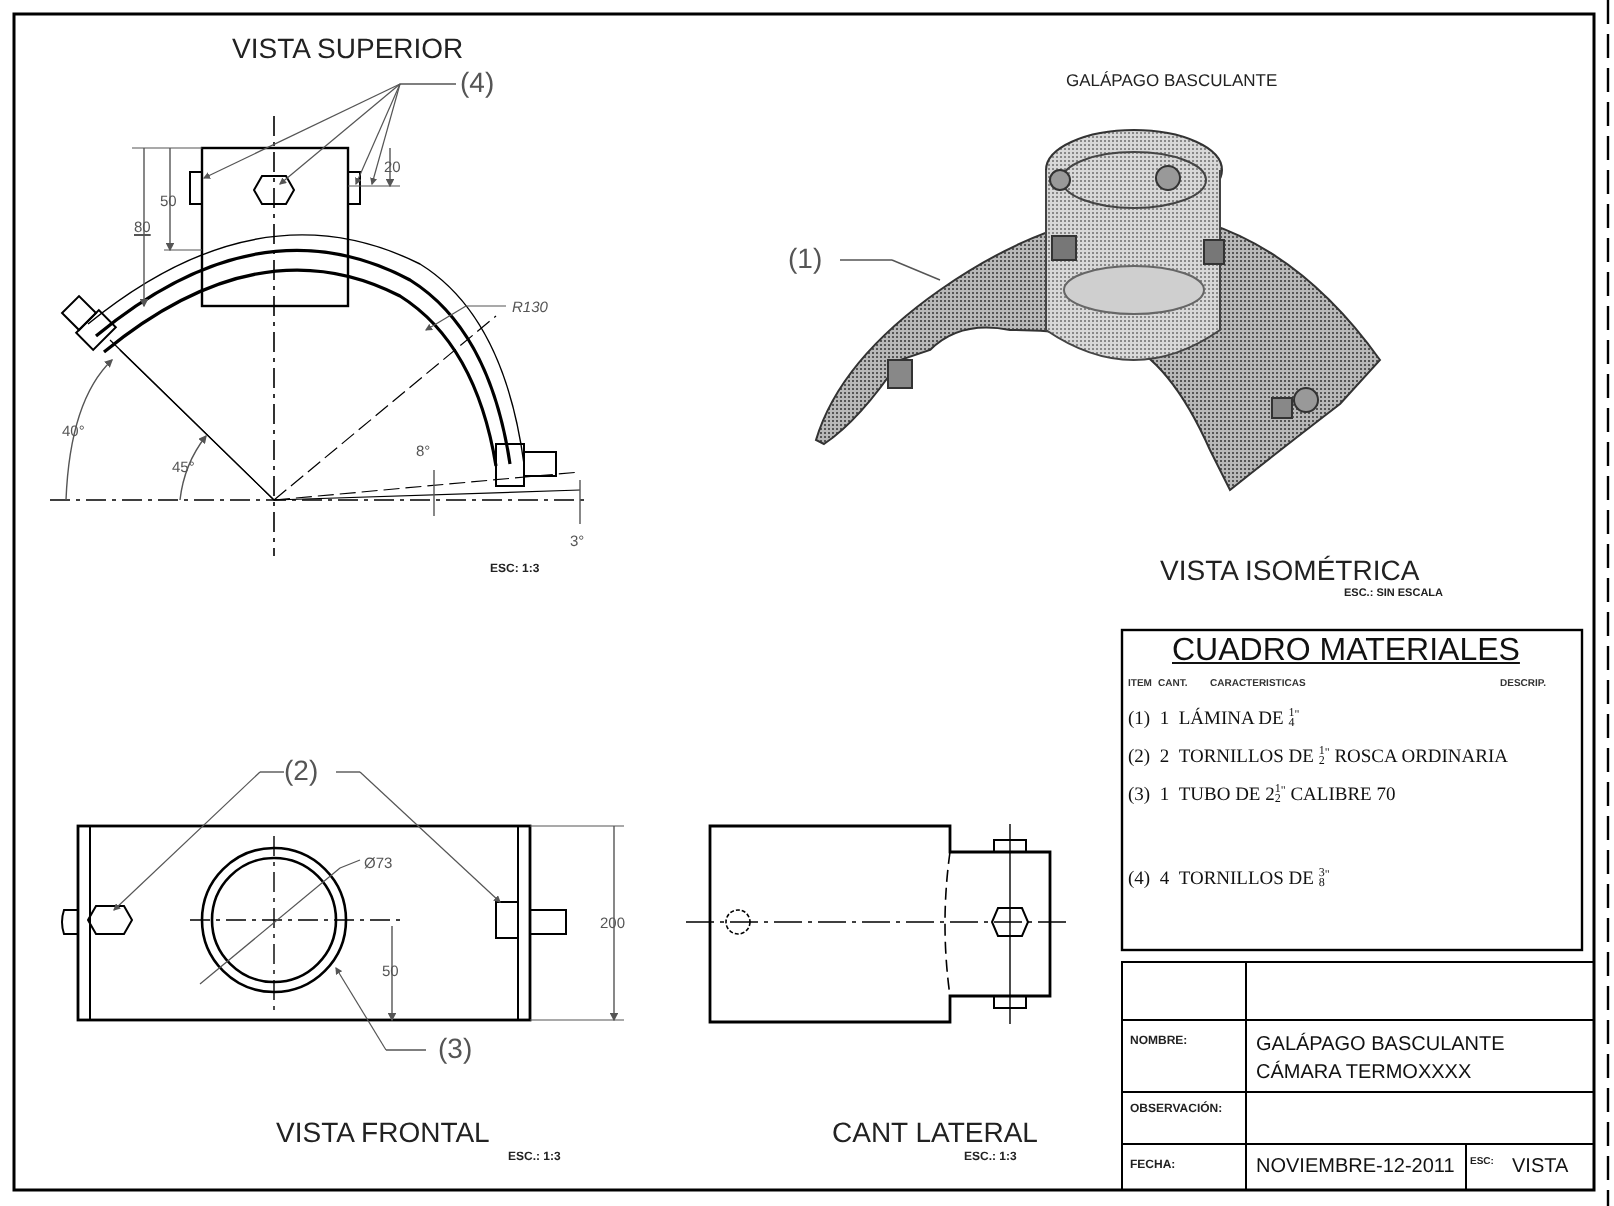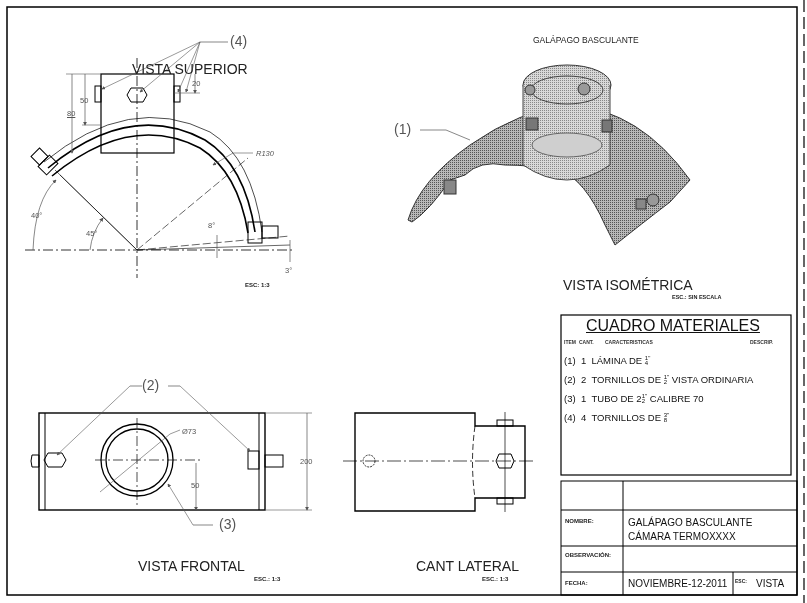--- a/index.html
+++ b/index.html
@@ -5,21 +5,21 @@
   html, body { margin:0; padding:0; background:#fff; }
   body { width:807px; height:603px; position:relative; overflow:hidden; font-family:"Liberation Sans", sans-serif; color:#111; }
   .abs { position:absolute; }
   #drawing { position:absolute; left:0; top:0; }
   .title-lg { font-size:14px; letter-spacing:0; color:#222; }
   .small { font-size:6px; font-weight:bold; color:#222; }
   .callout { font-size:14px; color:#555; }
   .dim { font-size:7.5px; color:#555; }
   .mat-title { font-size:16px; color:#111; }
   .mat-head { font-size:5px; font-weight:bold; color:#333; }
-  .mat-row { font-size:9.5px; color:#111; white-space:nowrap; }
+  .mat-row { font-size:9.5px; color:#111; white-space:nowrap;font-family:Liberation Serif, serif; }
   .tb-label { font-size:6px; font-weight:bold; color:#222; }
   .tb-val { font-size:10px; color:#111; white-space:nowrap; }
   .frac { display:inline-block; font-size:6px; line-height:5px; vertical-align:middle; text-align:center; }
   .frac span { display:block; }
 </style>
 </head>
 <body>
 
 <svg id="drawing" width="807" height="603" viewBox="0 0 807 603" xmlns="http://www.w3.org/2000/svg">
   <defs>
@@ -164,53 +164,53 @@
   <g fill="none" stroke="#000" stroke-width="1">
     <rect x="561" y="481" width="236" height="114"></rect>
     <line x1="561" y1="510" x2="797" y2="510"></line>
     <line x1="561" y1="546" x2="797" y2="546"></line>
     <line x1="561" y1="572" x2="797" y2="572"></line>
     <line x1="623" y1="481" x2="623" y2="595"></line>
     <line x1="733" y1="572" x2="733" y2="595"></line>
   </g>
 </svg>
 
-<div class="abs title-lg" style="left:132px;top:16px;margin-top:45px;">VISTA SUPERIOR</div>
+<div class="abs title-lg" style="left:116px;top:16px;">VISTA SUPERIOR</div>
 <div class="abs callout" style="left:230px;top:33px;">(4)</div>
 <div class="abs dim" style="left:67px;top:109px;text-decoration:underline;">80</div>
 <div class="abs dim" style="left:80px;top:96px;">50</div>
 <div class="abs dim" style="left:192px;top:79px;">20</div>
 <div class="abs dim" style="left:256px;top:149px;font-style:italic;">R130</div>
 <div class="abs dim" style="left:31px;top:211px;">40°</div>
 <div class="abs dim" style="left:86px;top:229px;">45°</div>
 <div class="abs dim" style="left:208px;top:221px;">8°</div>
 <div class="abs dim" style="left:285px;top:266px;">3°</div>
 <div class="abs small" style="left:245px;top:282px;">ESC: 1:3</div>
 
 <div class="abs" style="left:533px;top:35px;font-size:8.5px;color:#222;">GALÁPAGO BASCULANTE</div>
 <div class="abs callout" style="left:394px;top:121px;">(1)</div>
-<div class="abs title-lg" style="left:563px;top:277px;">VISTA ISOMÉTRICA</div>
+<div class="abs title-lg" style="left:580px;top:277px;">VISTA ISOMÉTRICA</div>
 <div class="abs small" style="left:672px;top:294px;font-size:5.5px;">ESC.: SIN ESCALA</div>
 
 <div class="abs mat-title" style="left:586px;top:317px;text-decoration:underline;">CUADRO MATERIALES</div>
 <div class="abs mat-head" style="left:564px;top:339px;">ITEM</div>
 <div class="abs mat-head" style="left:579px;top:339px;">CANT.</div>
 <div class="abs mat-head" style="left:605px;top:339px;">CARACTERISTICAS</div>
 <div class="abs mat-head" style="left:750px;top:339px;">DESCRIP.</div>
 
 <div class="abs mat-row" style="left:564px;top:355px;">
   <span>(1)</span>&nbsp;&nbsp;<span>1</span>&nbsp;&nbsp;<span>LÁMINA DE</span>&nbsp;<span class="frac"><span>1</span><span>4</span></span><span style="font-size:6px;vertical-align:top;">"</span><span></span>
 </div>
 <div class="abs mat-row" style="left:564px;top:374px;">
-  <span>(2)</span>&nbsp;&nbsp;<span>2</span>&nbsp;&nbsp;<span>TORNILLOS DE</span>&nbsp;<span class="frac"><span>1</span><span>2</span></span><span style="font-size:6px;vertical-align:top;">"</span><span> VISTA ORDINARIA</span>
+  <span>(2)</span>&nbsp;&nbsp;<span>2</span>&nbsp;&nbsp;<span>TORNILLOS DE</span>&nbsp;<span class="frac"><span>1</span><span>2</span></span><span style="font-size:6px;vertical-align:top;">"</span><span> ROSCA ORDINARIA</span>
 </div>
 <div class="abs mat-row" style="left:564px;top:393px;">
   <span>(3)</span>&nbsp;&nbsp;<span>1</span>&nbsp;&nbsp;<span>TUBO DE 2</span><span class="frac"><span>1</span><span>2</span></span><span style="font-size:6px;vertical-align:top;">"</span><span> CALIBRE 70</span>
 </div>
-<div class="abs mat-row" style="left:564px;top:412px;">
+<div class="abs mat-row" style="left:564px;top:435px;">
   <span>(4)</span>&nbsp;&nbsp;<span>4</span>&nbsp;&nbsp;<span>TORNILLOS DE</span>&nbsp;<span class="frac"><span>3</span><span>8</span></span><span style="font-size:6px;vertical-align:top;">"</span><span></span>
 </div>
 
 <div class="abs callout" style="left:142px;top:377px;">(2)</div>
 <div class="abs dim" style="left:182px;top:427px;">Ø73</div>
 <div class="abs dim" style="left:191px;top:481px;">50</div>
 <div class="abs dim" style="left:300px;top:457px;">200</div>
 <div class="abs callout" style="left:219px;top:516px;">(3)</div>
 <div class="abs title-lg" style="left:138px;top:558px;">VISTA FRONTAL</div>
 <div class="abs small" style="left:254px;top:576px;">ESC.: 1:3</div>

